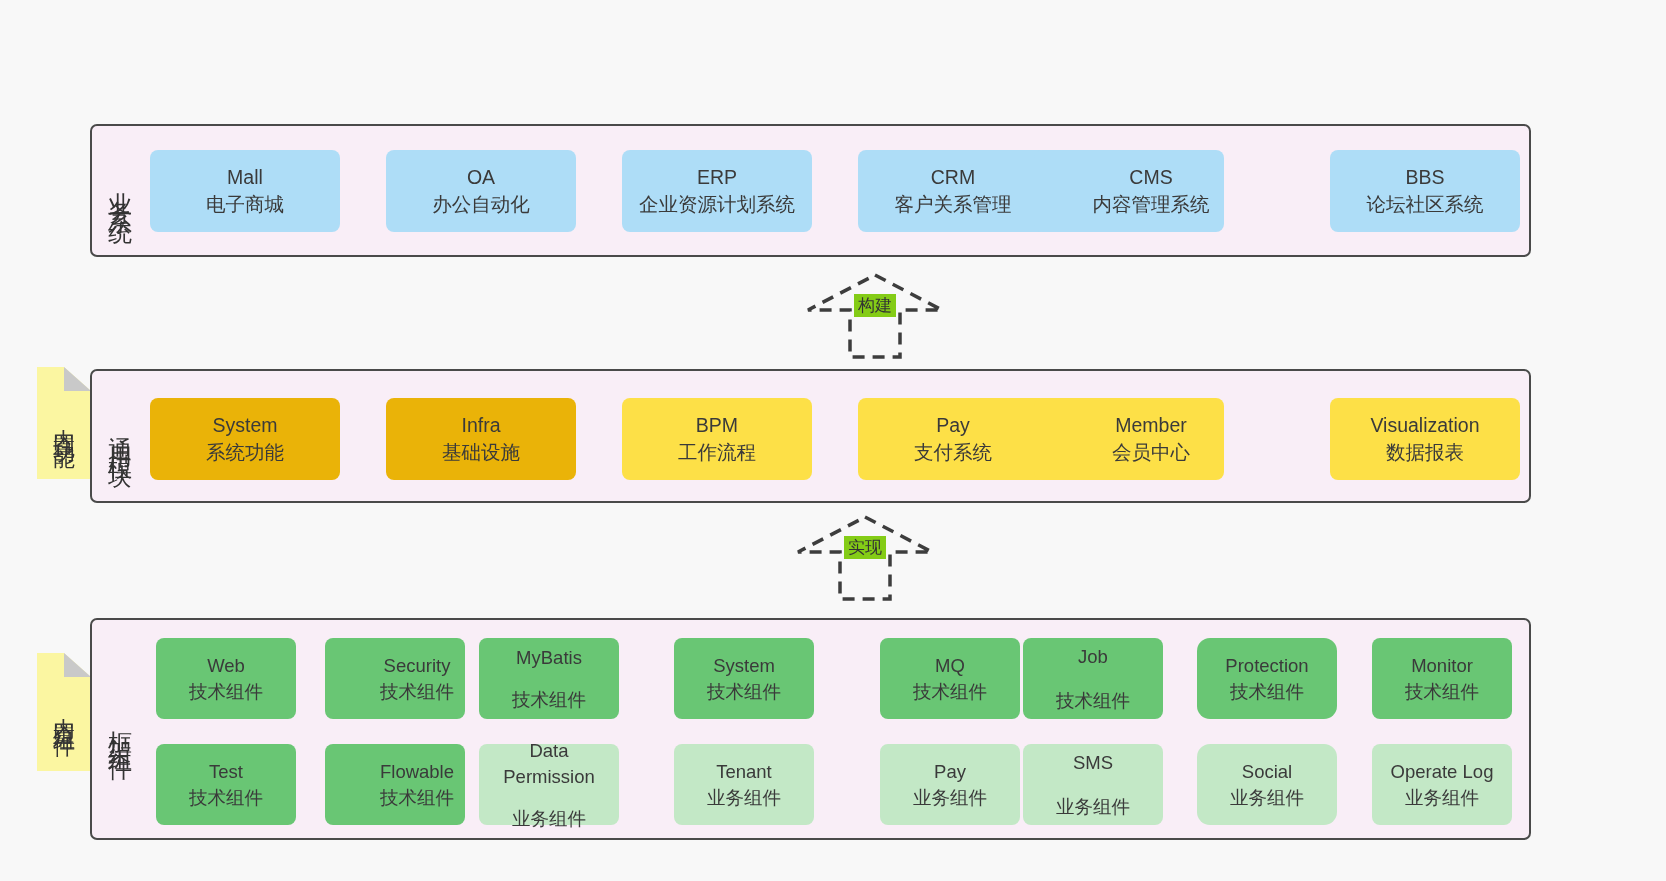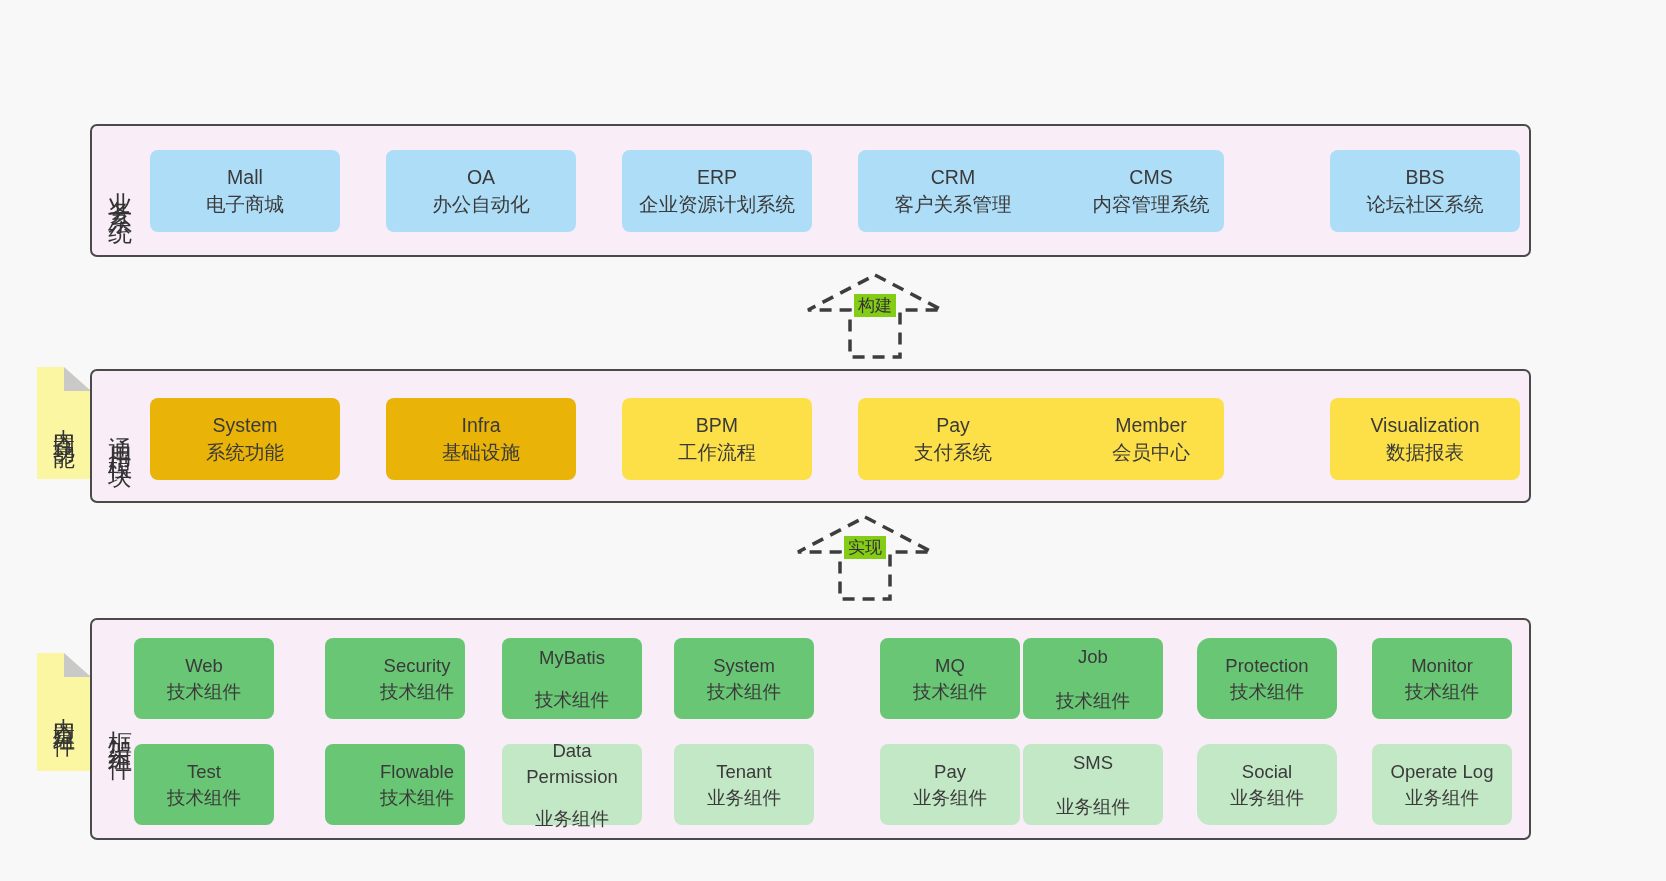--- a/index.html
+++ b/index.html
@@ -49,21 +49,21 @@
   #band-modules  .box { top: 27px; }
   #band-components .box {
     width: 140px; height: 81px; font-size: 18.5px; line-height: 26px;
   }
   .row1 { top: 18px; }
   .row2 { top: 124px; }
 
   .c1 { left: 58px; }  .c2 { left: 294px; } .c3 { left: 530px; }
   .c4 { left: 766px; } .c5 { left: 942px; padding-left: 48px; } .c6 { left: 1238px; }
 
-  .g1 { left: 42px; }   .g2 { left: 233px; padding-left: 48px; }  .g3 { left: 410px; gap: 16px; }
+  .g1 { left: 64px; }   .g2 { left: 233px; padding-left: 48px; }  .g3 { left: 387px; gap: 16px; }
   .g4 { left: 582px; }  .g5 { left: 788px; }  .g6 { left: 931px; gap: 18px; }
   .g7 { left: 1105px; border-radius: 13px; } .g8 { left: 1280px; }
 
   .blue   { background: #aeddf7; }
   .red    { background: #eab308; }
   .pink   { background: #fde047; }
   .green  { background: #69c674; }
   .lgreen { background: #c3e8c6; }
 
   

